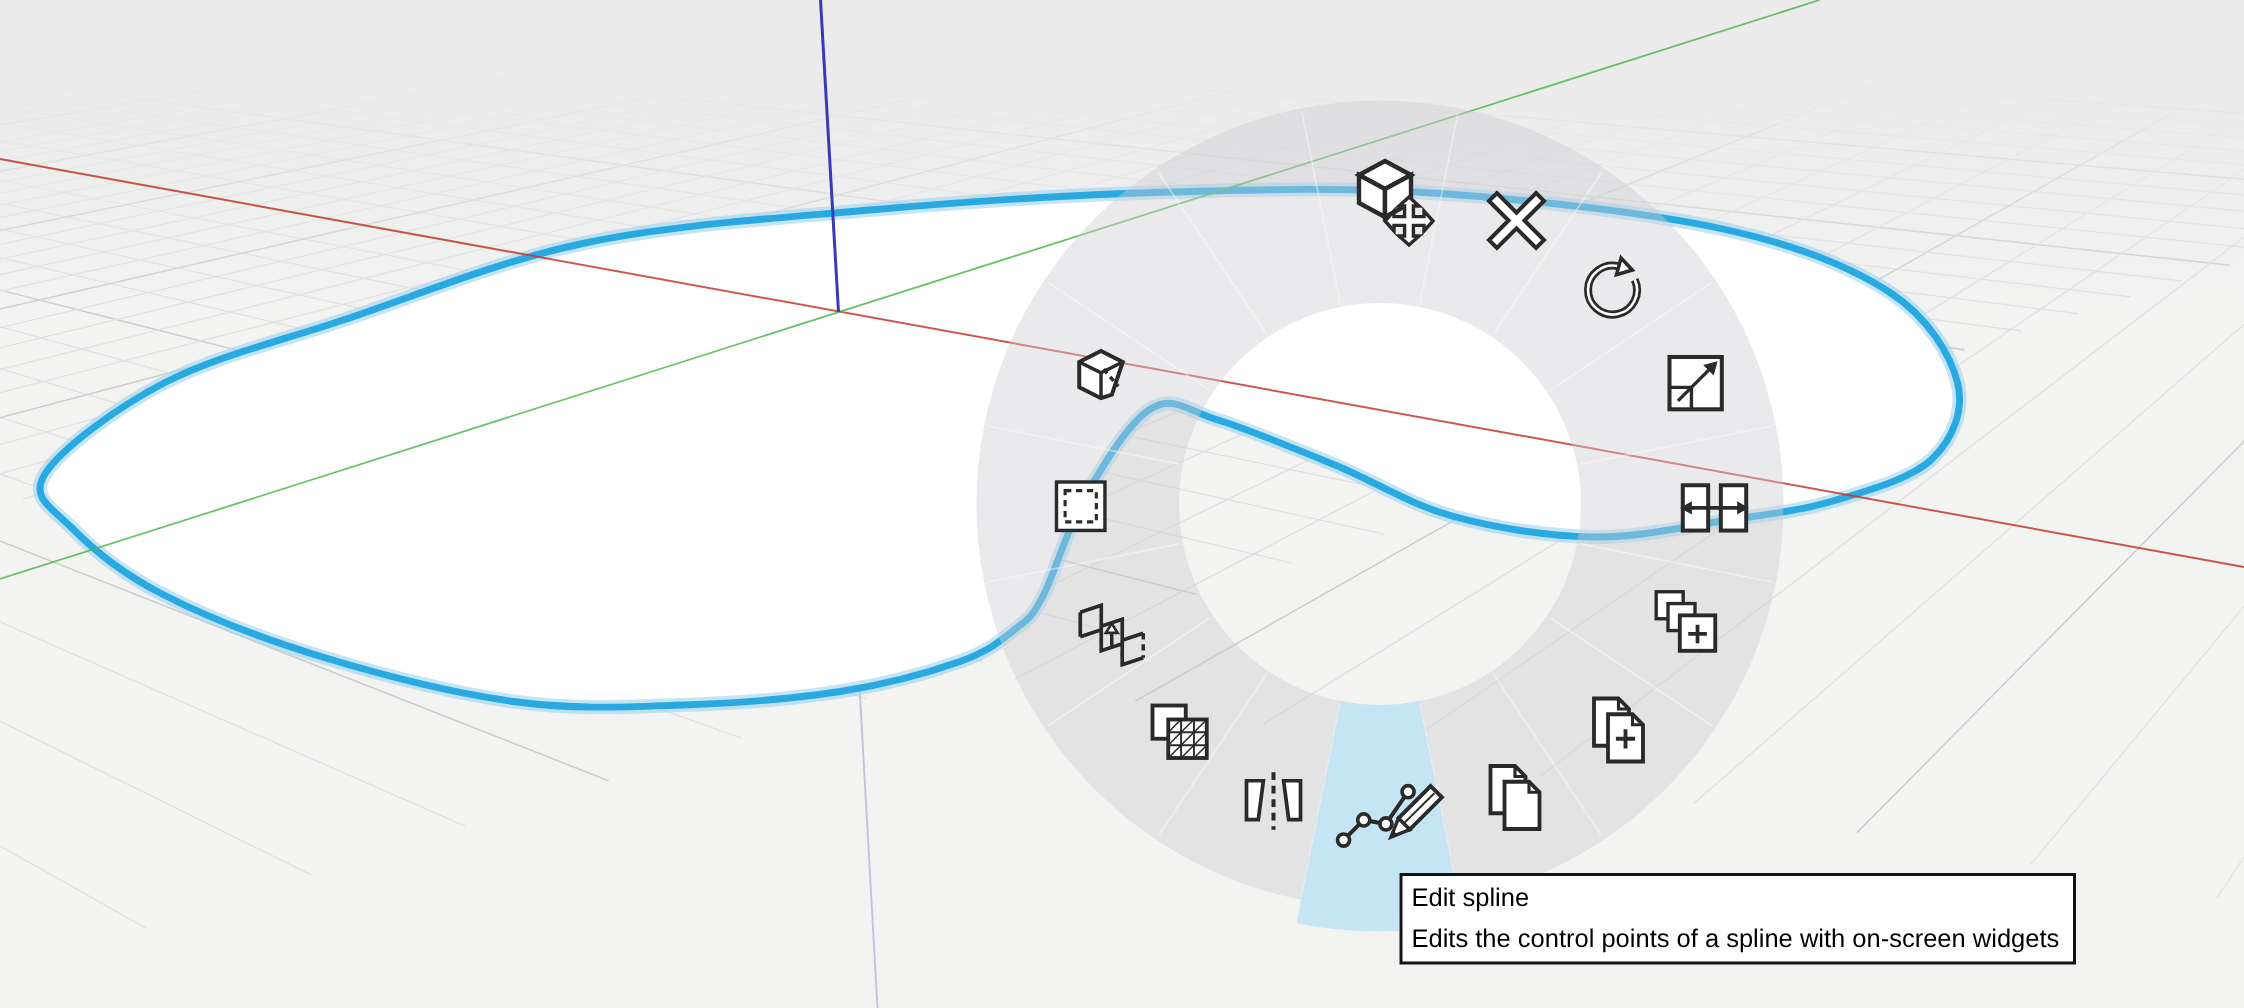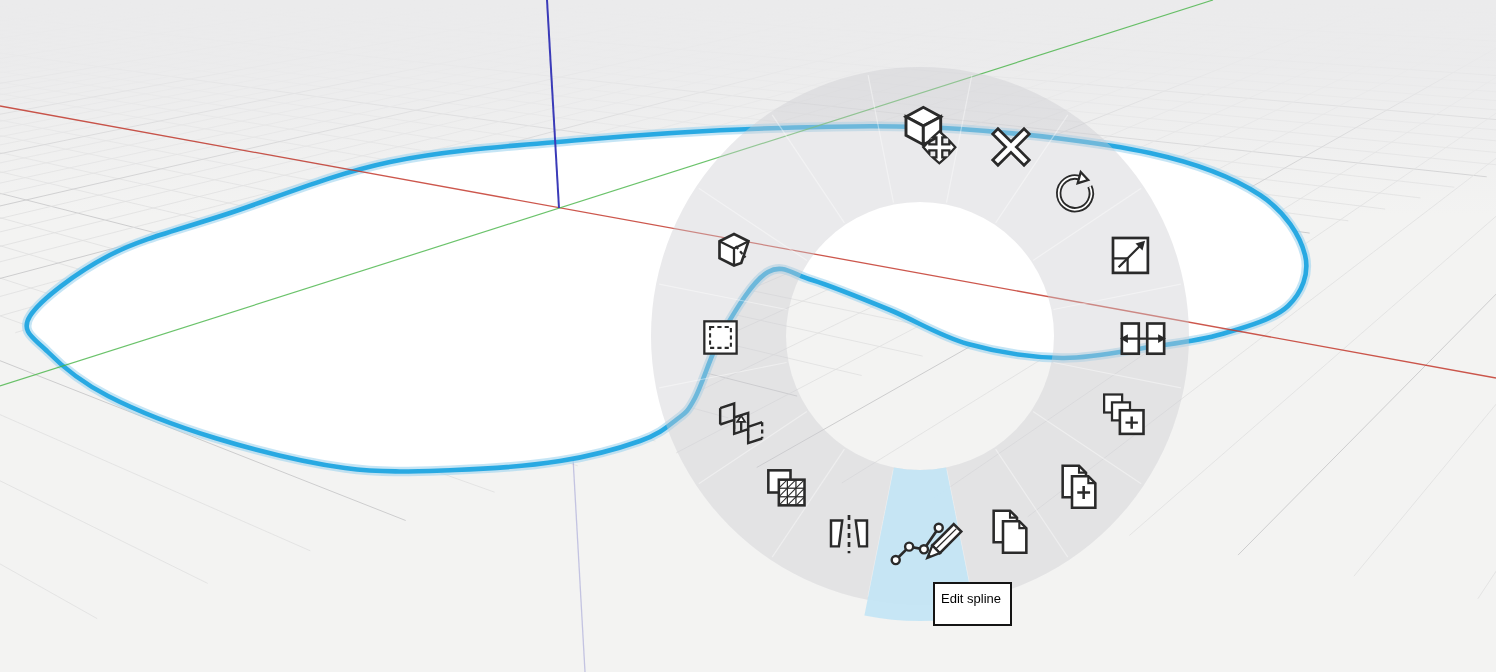--- a/index.html
+++ b/index.html
@@ -3,22 +3,22 @@
 <meta charset="utf-8">
 <style>
   html,body{margin:0;padding:0;background:#ddd;}
   #stage{position:relative;width:1496px;height:672px;overflow:hidden;
          background:#f3f3f2;font-family:"Liberation Sans",sans-serif;}
   #scene{position:absolute;left:0;top:0;}
   .icon{position:absolute;display:flex;align-items:center;justify-content:center;
         pointer-events:auto;}
   .icon svg{display:block;}
   #tooltip{position:absolute;left:933px;top:582px;background:#ffffff;
-           border:2px solid #141414;padding:1px 9px 12px 6px;white-space:nowrap;
-           color:#000;font-size:13px;line-height:27px;}
+           border:2px solid #141414;padding:1px 9px 2px 6px;white-space:nowrap;
+           color:#000;font-size:17px;line-height:27px;}
 </style>
 </head>
 <body>
 
 <div id="stage">
   <svg id="scene" width="1496" height="672" viewBox="0 0 1496 672">
     <defs>
       <linearGradient id="fadeTop" x1="0" y1="0" x2="0" y2="1">
         <stop offset="0" stop-color="#ebebec" stop-opacity="1"></stop>
         <stop offset="0.3" stop-color="#ebebec" stop-opacity="0.93"></stop>
@@ -459,14 +459,15 @@
       <div class="icon" style="left: 705px; top: 228px; width: 58px; height: 58px;">
         <svg width="58" height="58" viewBox="0 0 48 48">
           <polygon points="12,11 24,5 36,11 30,29 24,31 12,25" fill="#ffffff" stroke="#2a2a2a" stroke-width="2.2"></polygon>
   <path d="M12,11 L24,17 L36,11 M24,17 L24,31" fill="none" stroke="#2a2a2a" stroke-width="1.9"></path>
   <line x1="25.5" y1="15" x2="33.5" y2="24.5" stroke="#2a2a2a" stroke-width="1.9" stroke-dasharray="3,2.5"></line>
         </svg>
       </div>
     </div>
   <div id="tooltip">
     <div>Edit spline</div>
+    <div>Edits the control points of a spline with on-screen widgets</div>
   </div>
 </div>
 
 </body></html>

